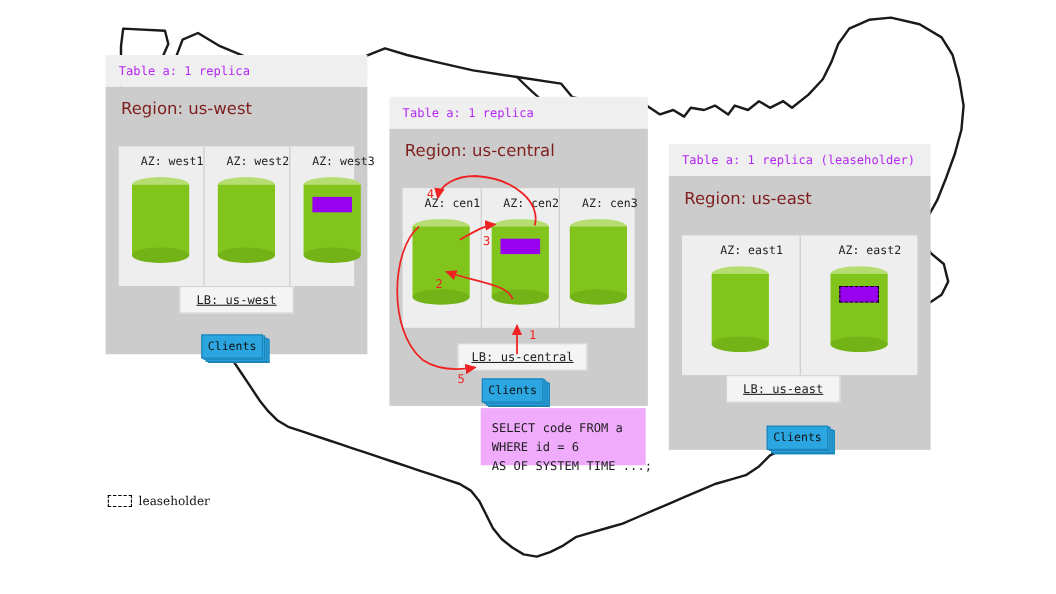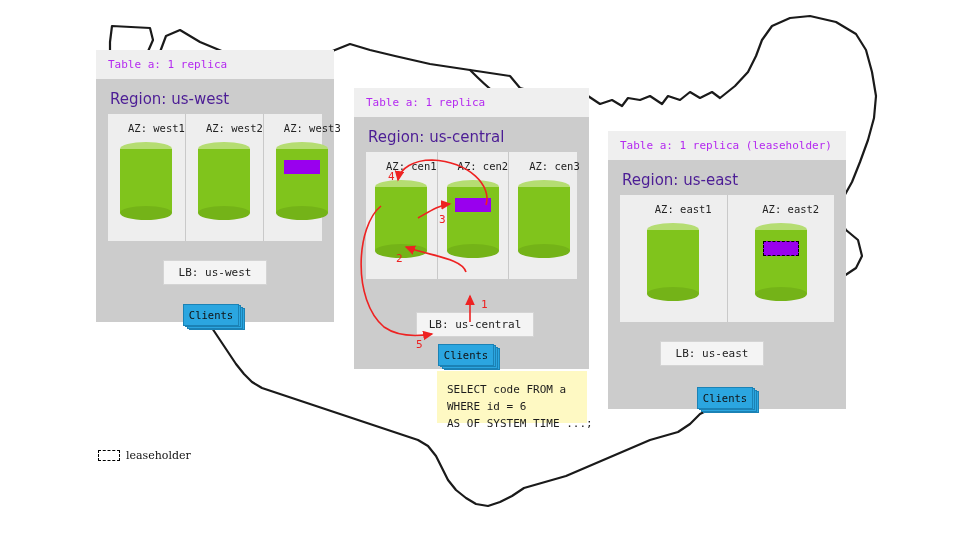--- a/index.html
+++ b/index.html
@@ -20,24 +20,24 @@
     font-family:"DejaVu Sans Mono","Liberation Mono",monospace;
     line-height:1;
     padding:9px 0 9px 12px;
     white-space:nowrap;
   }
   .region-body{
     background:#cccccc;
     position:relative;
   }
   .region-title{
-    color:#4c1d95;
+    color:#7f1d1d;
     font-size:15px;
     font-family:"DejaVu Sans","Liberation Sans",sans-serif;
-    padding:13px 0 7px 14px;
+    padding:13px 0 26px 14px;
     line-height:1;
     white-space:nowrap;
   }
   .az-row{
     background:#eeeeee;
     margin:0 12px;
     display:flex;
     position:relative;
   }
   .az{
@@ -89,20 +89,21 @@
   .lb{
     position:absolute;
     background:#f4f4f4;
     border:1px solid #d4d4d4;
     box-sizing:border-box;
     font-size:11px;
     color:#222;
     font-family:"DejaVu Sans Mono","Liberation Mono",monospace;
     display:flex;align-items:center;justify-content:center;
     white-space:nowrap;
+    text-decoration:underline;
   }
   .clients{
     position:absolute;
     width:62px;height:26px;
   }
   .clients .sheet{
     position:absolute;
     width:56px;height:22px;
     background:#2ba6e0;
     border:1px solid #1b82b5;
@@ -111,21 +112,21 @@
   .clients .s3{left:6px;top:4px;}
   .clients .s2{left:4px;top:2.6px;}
   .clients .s1{left:2px;top:1.3px;}
   .clients .s0{left:0;top:0;
     display:flex;align-items:center;justify-content:center;
     font-size:10.5px;color:#111;
     font-family:"DejaVu Sans Mono","Liberation Mono",monospace;
   }
   .sqlbox{
     position:absolute;
-    background:#fef9c3;
+    background:#f0abfc;
     font-size:11px;
     color:#1d1d1d;
     font-family:"DejaVu Sans Mono","Liberation Mono",monospace;
     line-height:1.55;
     padding:10px 0 10px 10px;
     box-sizing:border-box;
     white-space:pre;
     z-index:2;
   }
   .legend{

